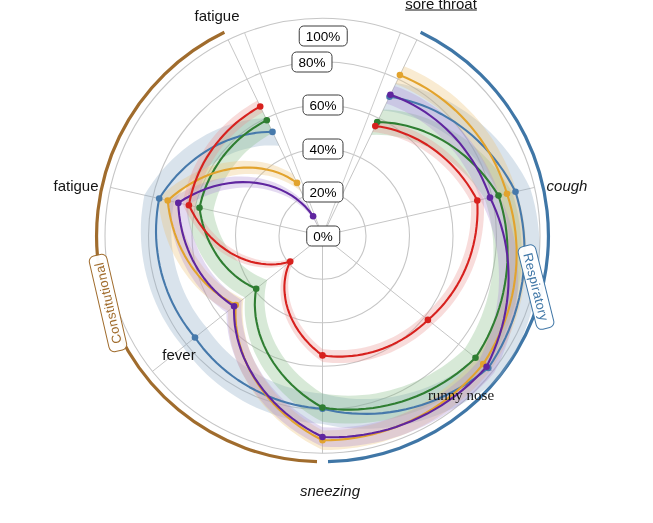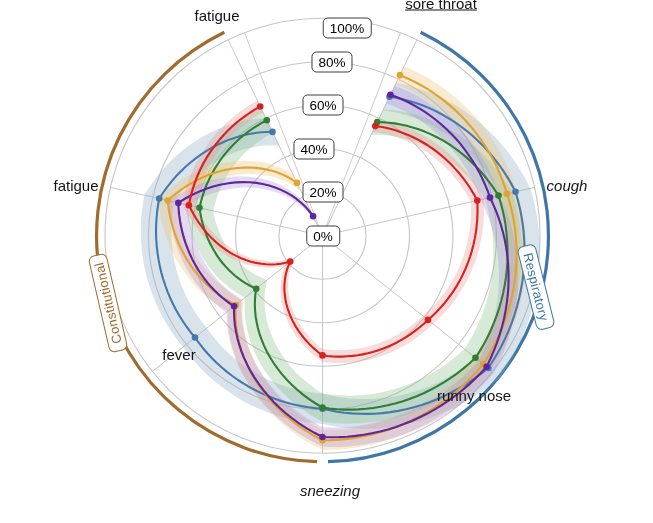--- a/index.html
+++ b/index.html
@@ -18,30 +18,30 @@
     padding:0 6px;font-size:13.5px;line-height:19px;color:#000;white-space:nowrap;
   }
   .cat-label{
     position:absolute;background:rgba(255,255,255,0.96);
     border:1.4px solid;border-radius:6px;padding:1px 7px;
     font-size:13px;letter-spacing:0.3px;white-space:nowrap;
   }
   .t-fatigue{left:217px;top:15px;text-align:center;}
   .t-sore-throat{left:441px;top:3px;text-decoration:underline;}
   .t-cough{left:567px;top:185px;font-style:italic;}
-  .t-runny-nose{left:474px;top:395px;}
+  .t-runny-nose{left:461px;top:395px;font-family:Liberation Serif, serif;}
   .t-sneezing{left:330px;top:490px;font-style:italic;}
   .t-fever{left:179px;top:354px;}
   .t-headache{left:76px;top:185px;}
   .tick-0{left:323px;top:236px;}
   .tick-20{left:323px;top:192px;}
-  .tick-40{left:314px;top:149px;}
+  .tick-40{left:323px;top:149px;}
   .tick-60{left:323px;top:105px;}
-  .tick-80{left:332px;top:62px;}
-  .tick-100{left:323px;top:28px;margin-left:24px;}
+  .tick-80{left:312px;top:62px;}
+  .tick-100{left:323px;top:36px;}
   .cat-constitutional{left:108px;top:303px;transform:translate(-50%,-50%) rotate(-103deg);}
   .cat-respiratory{left:536px;top:287px;transform:translate(-50%,-50%) rotate(76deg);}
 </style>
 </head>
 <body>
 
 <div id="stage">
   <svg id="chart-svg" width="653" height="523" viewBox="0 0 653 523">
       <circle cx="322.5" cy="235.8" r="43.5" fill="none" stroke="#c6c6c6" stroke-width="1.1"></circle>
       <circle cx="322.5" cy="235.8" r="87" fill="none" stroke="#c6c6c6" stroke-width="1.1"></circle>

